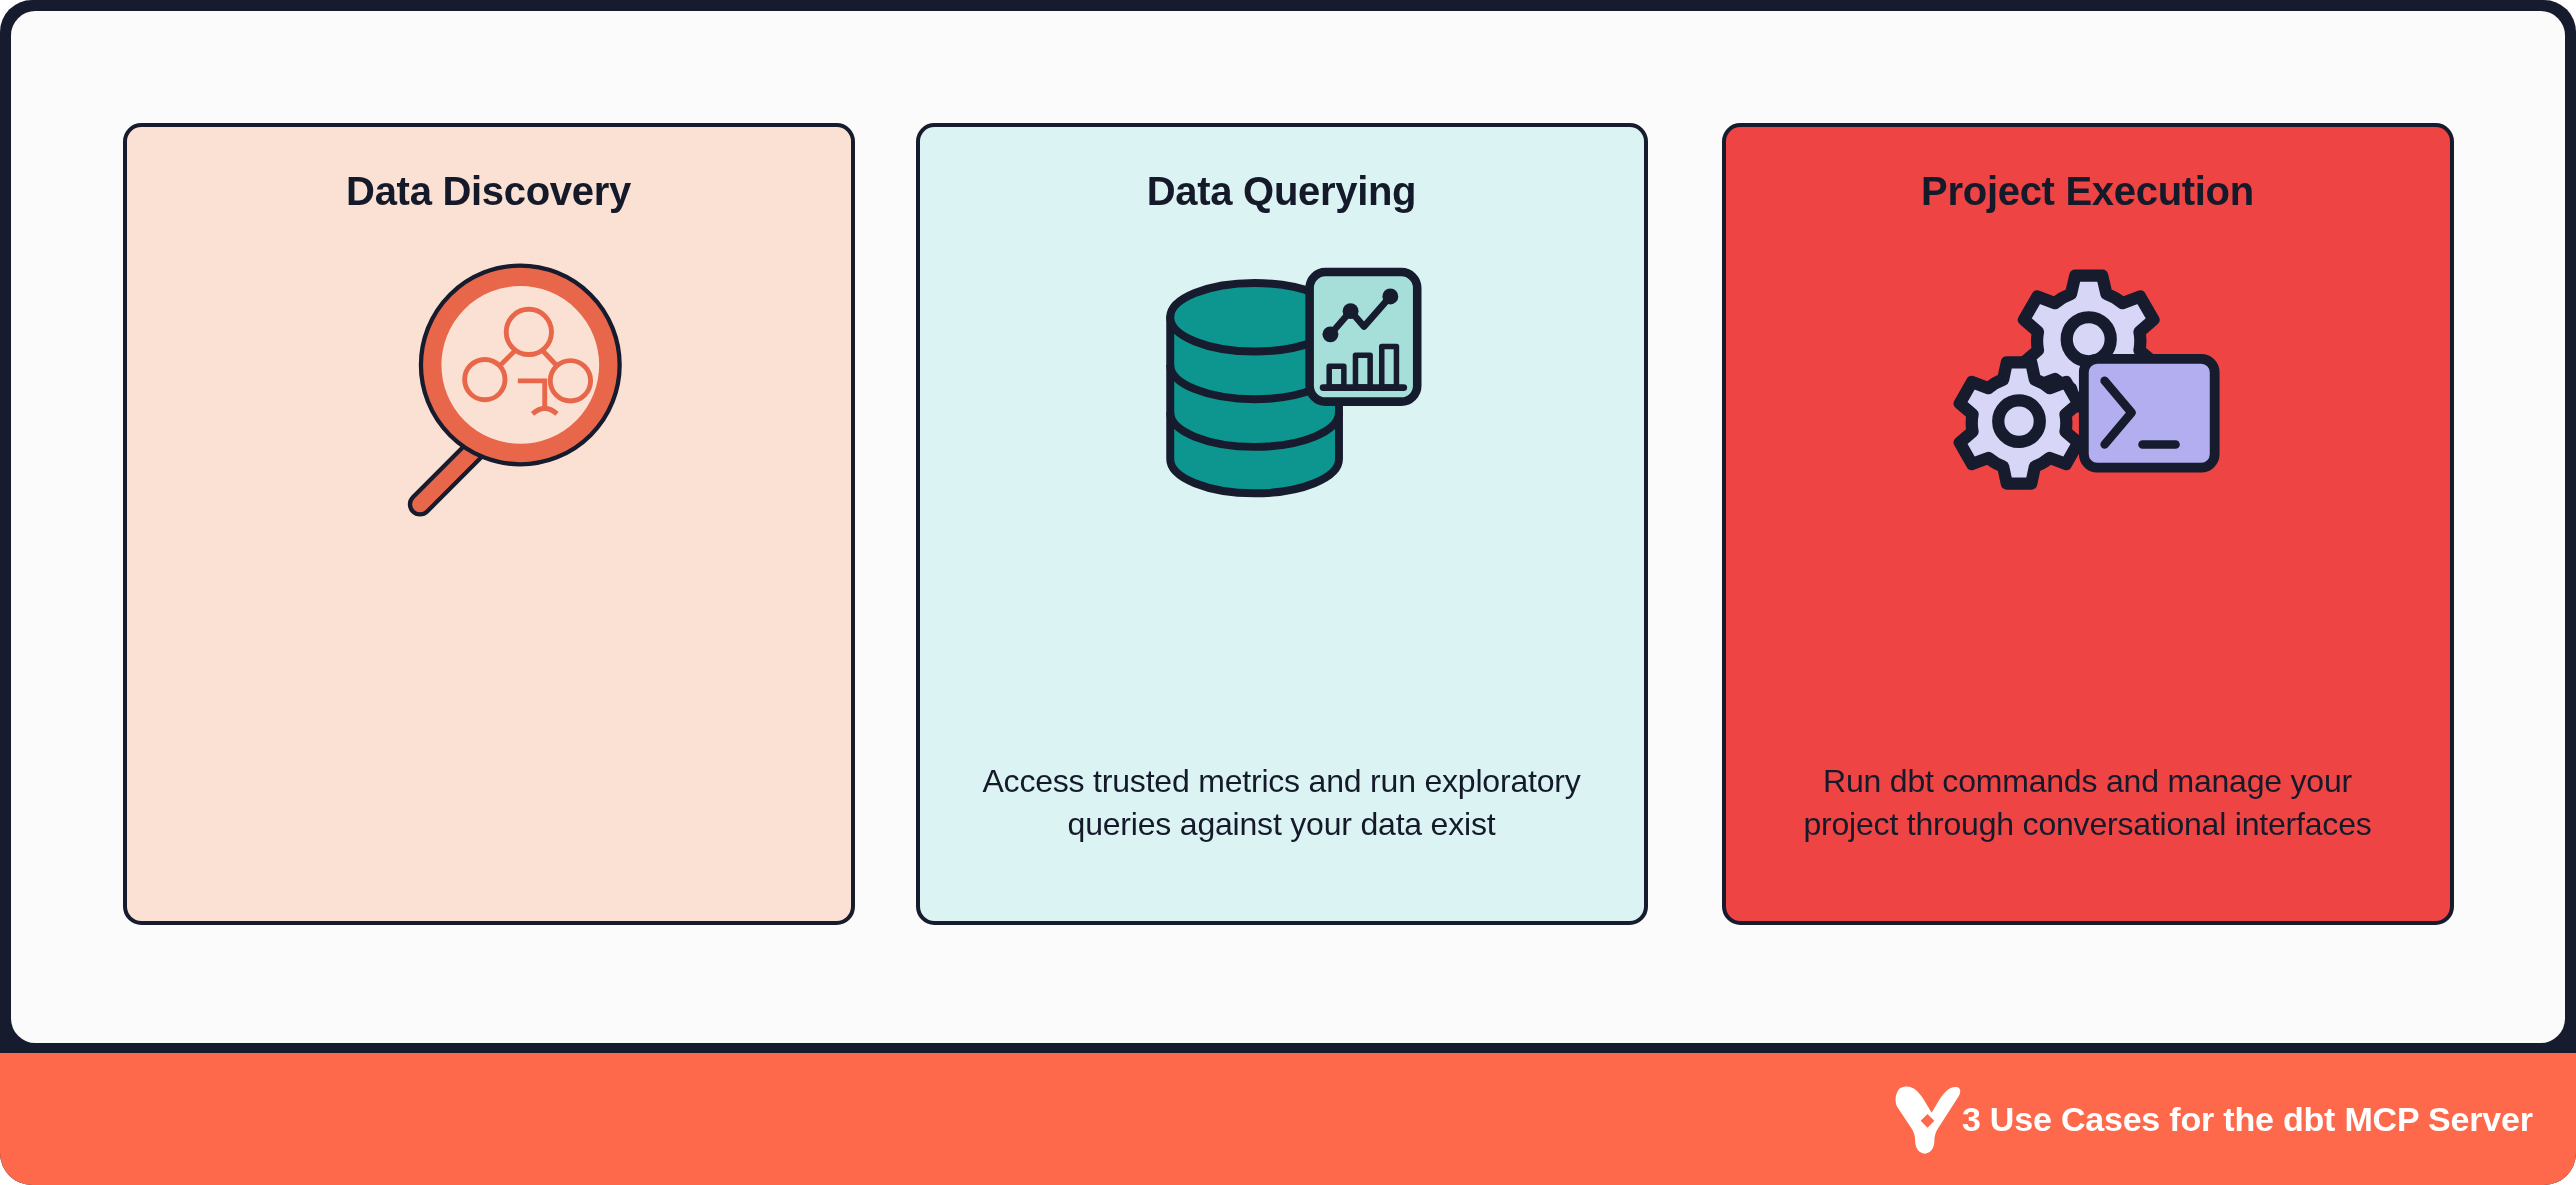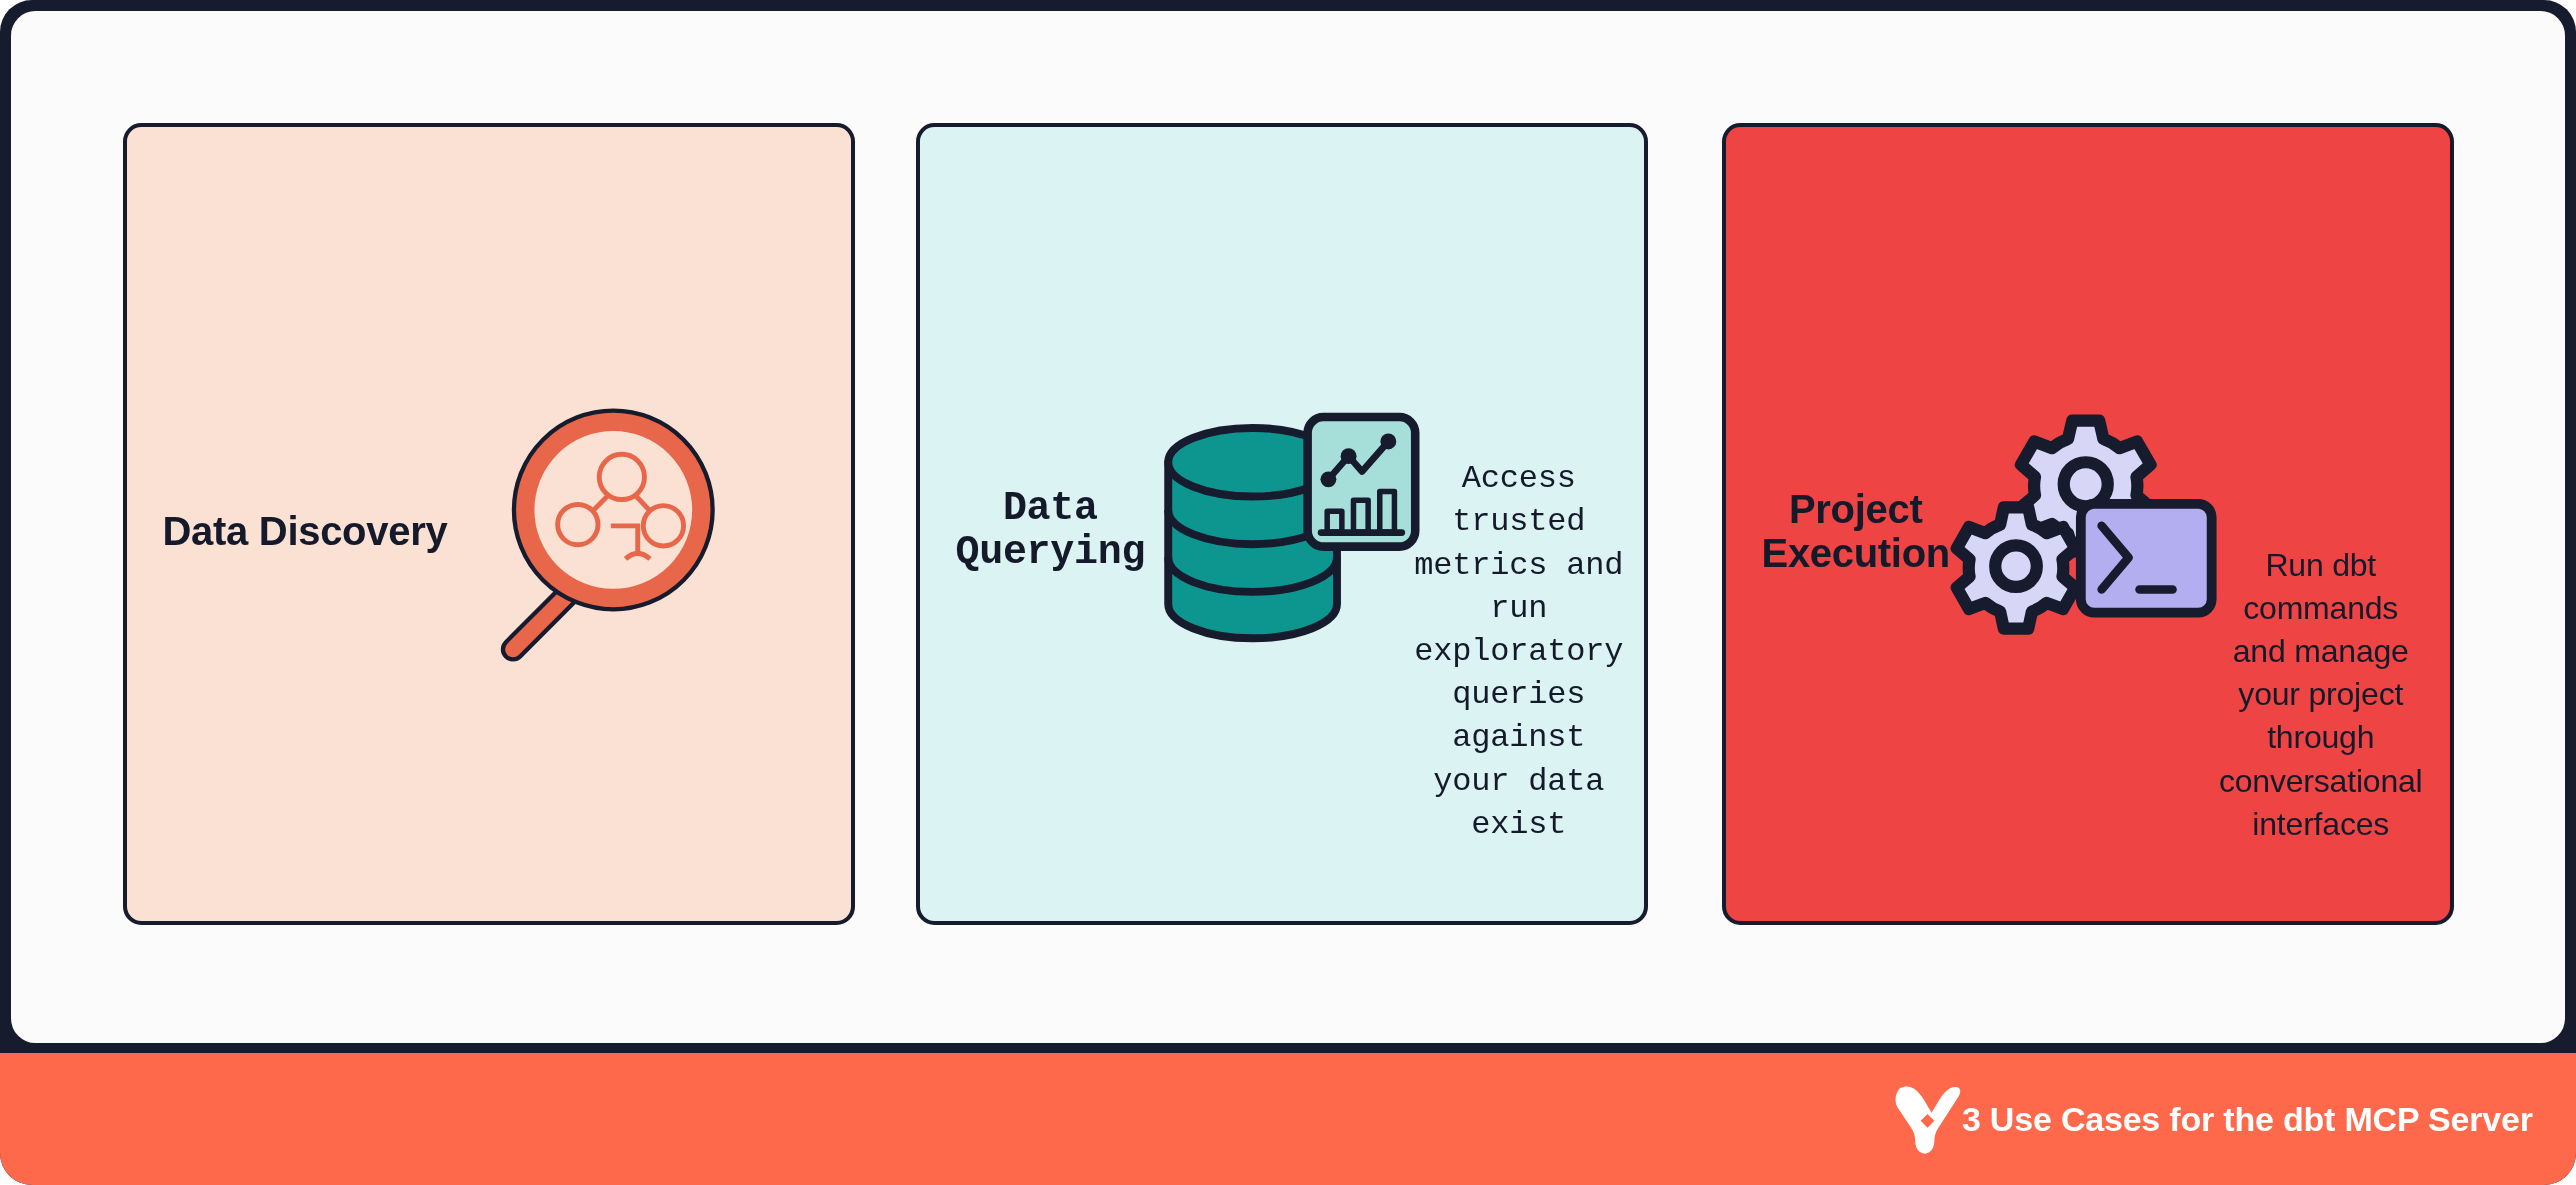--- a/index.html
+++ b/index.html
@@ -44,21 +44,21 @@
     margin-top: -6.1px;
   }
 
   
   .card {
     width: 732px;
     height: 802px;
     border: 4.9px solid #161B2E;
     border-radius: 18.4px;
     display: flex;
-    flex-direction: row;
+    flex-direction: column;
     align-items: center;
     padding: 36px 36px 28px 36px;
   }
 
   .card-title {
     font-size: 40px;
     font-weight: bold;
     color: #151A2B;
     letter-spacing: -0.3px;
     text-align: center;
@@ -81,21 +81,21 @@
     text-align: center;
     line-height: 1.35;
     letter-spacing: -0.2px;
     margin-top: auto;
     margin-bottom: 47px;
     max-width: 612px;
   }
 
   
   .card.peach  { background: #FBE1D3; }
-  .card.mint   { background: #DBF3F2; font-family: Liberation Mono, monospace; }
+  .card.mint   { background: #DBF3F2; }
   .card.lilac  { background: #ef4444; margin-left: 13px; }
 
   
   #footer-bar {
     position: absolute;
     left: 0;
     bottom: 0;
     width: 2576px;
     height: 132px;
     background: #FF694B;

